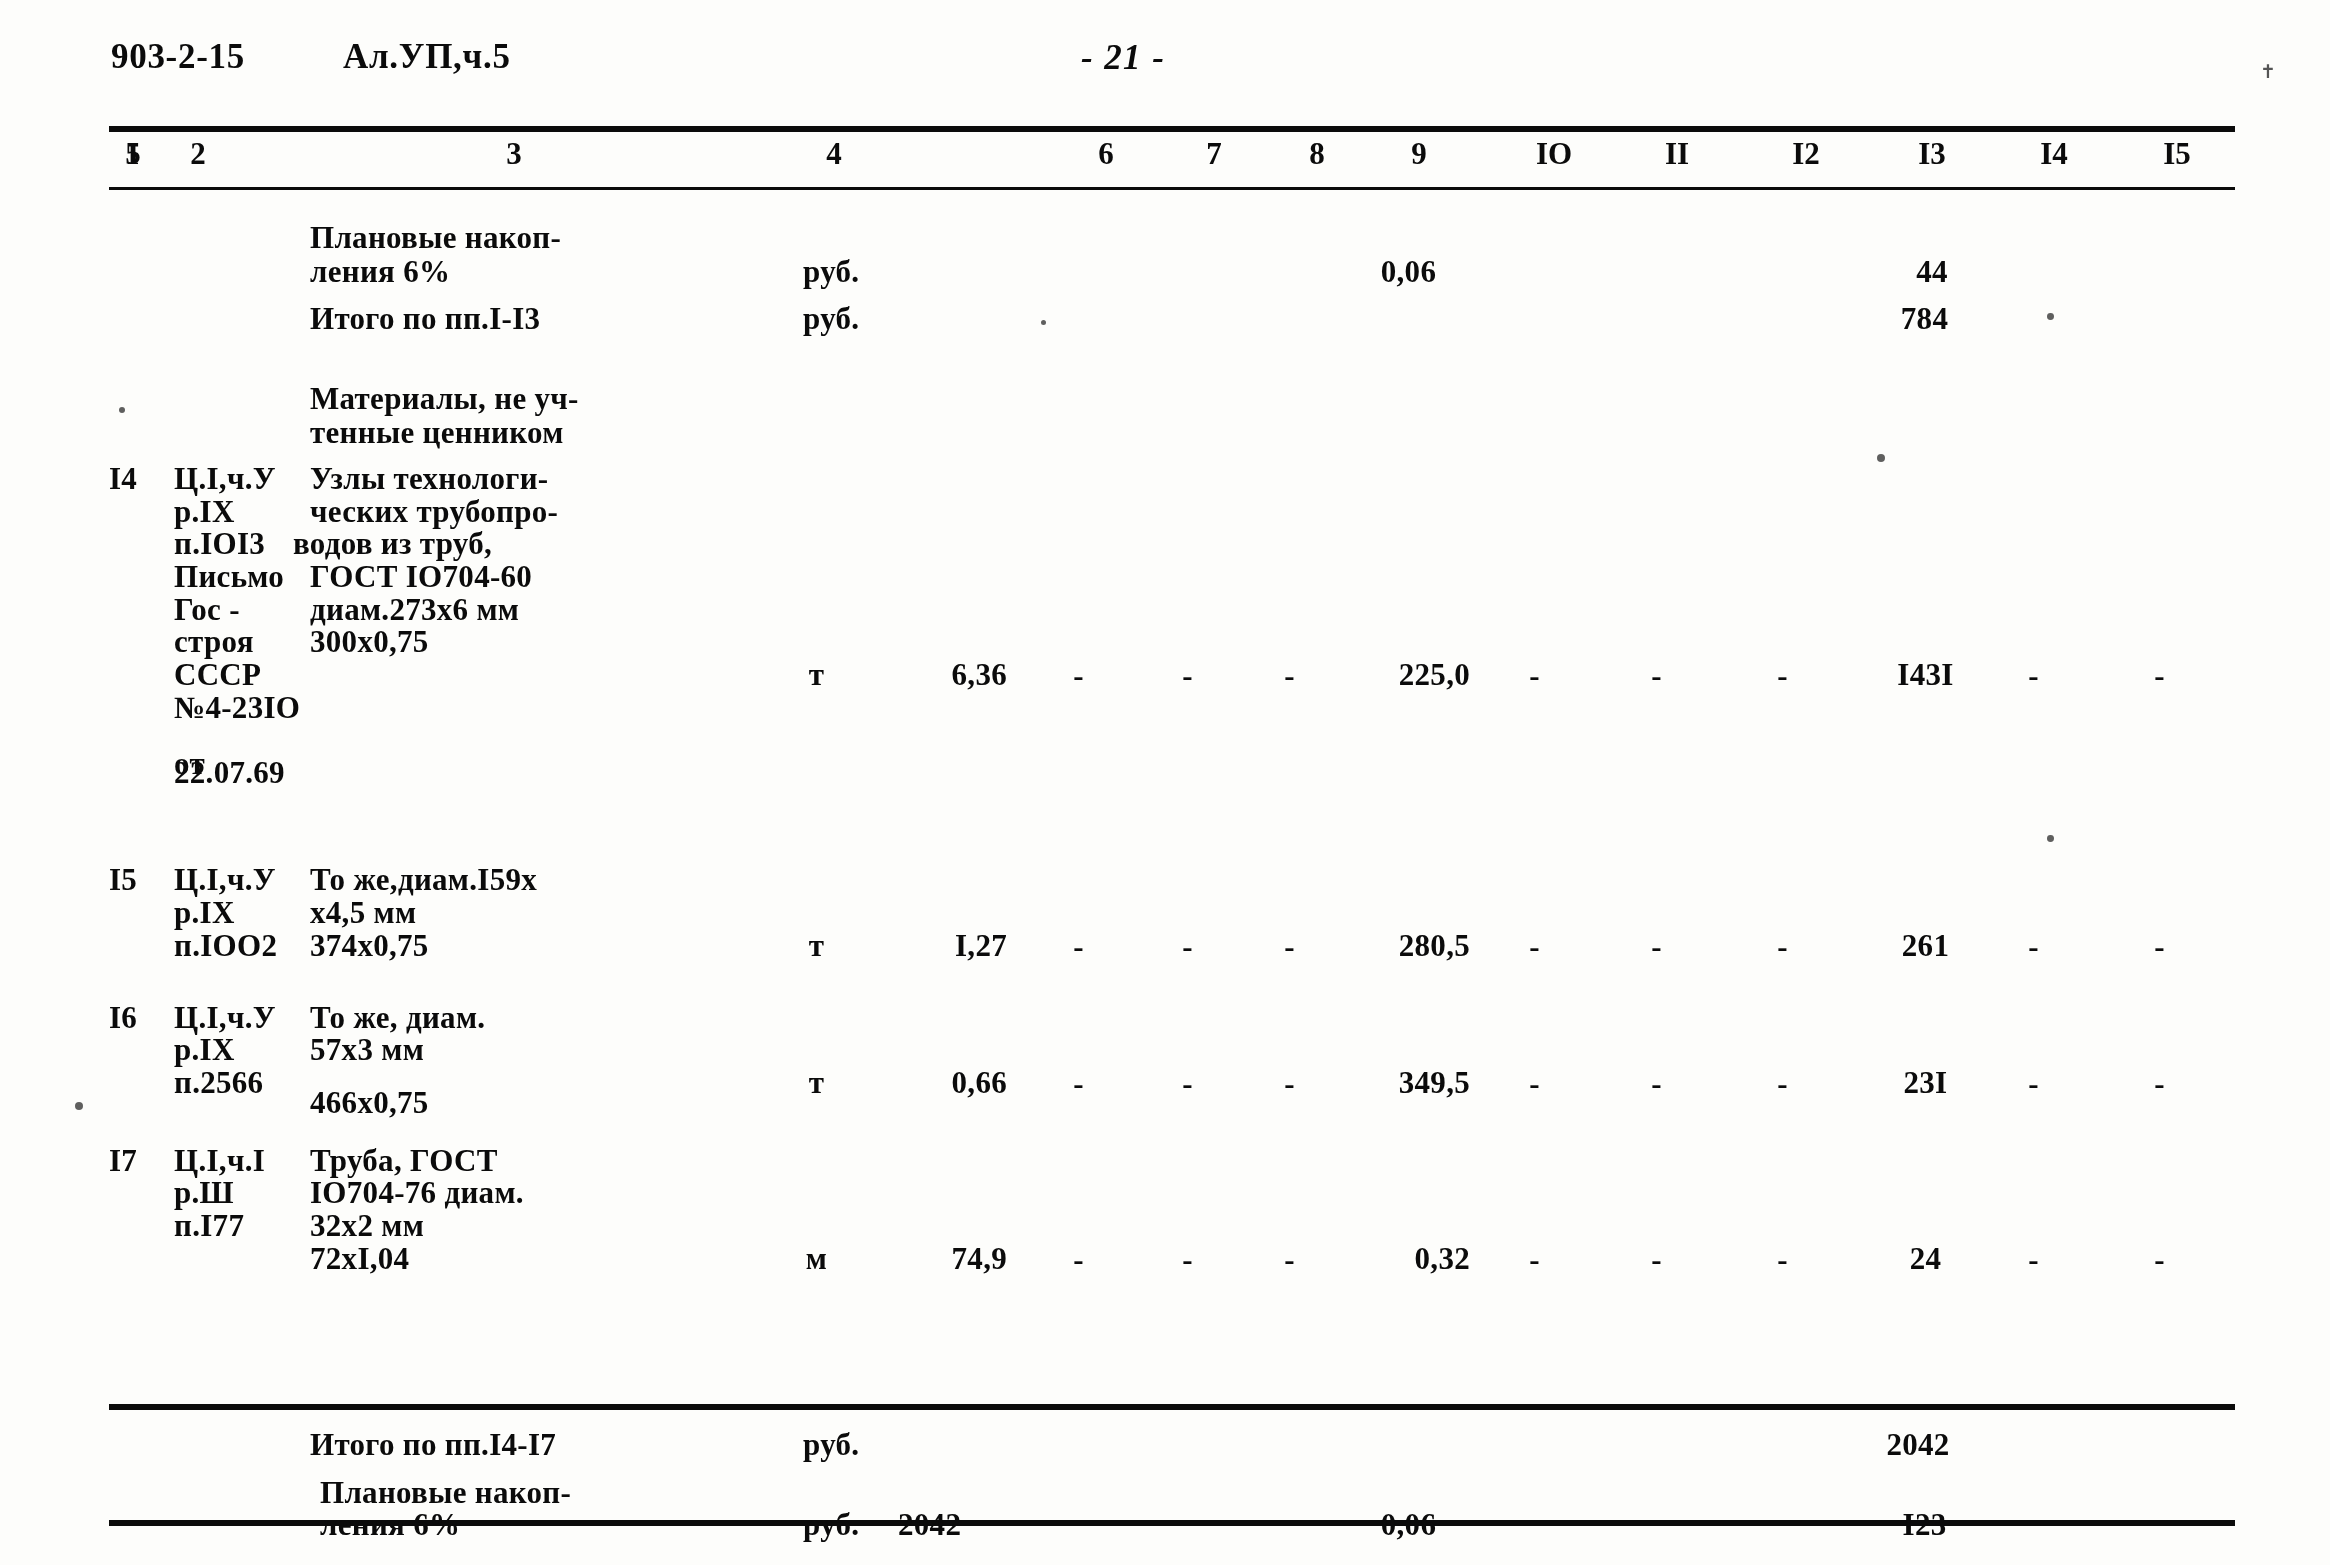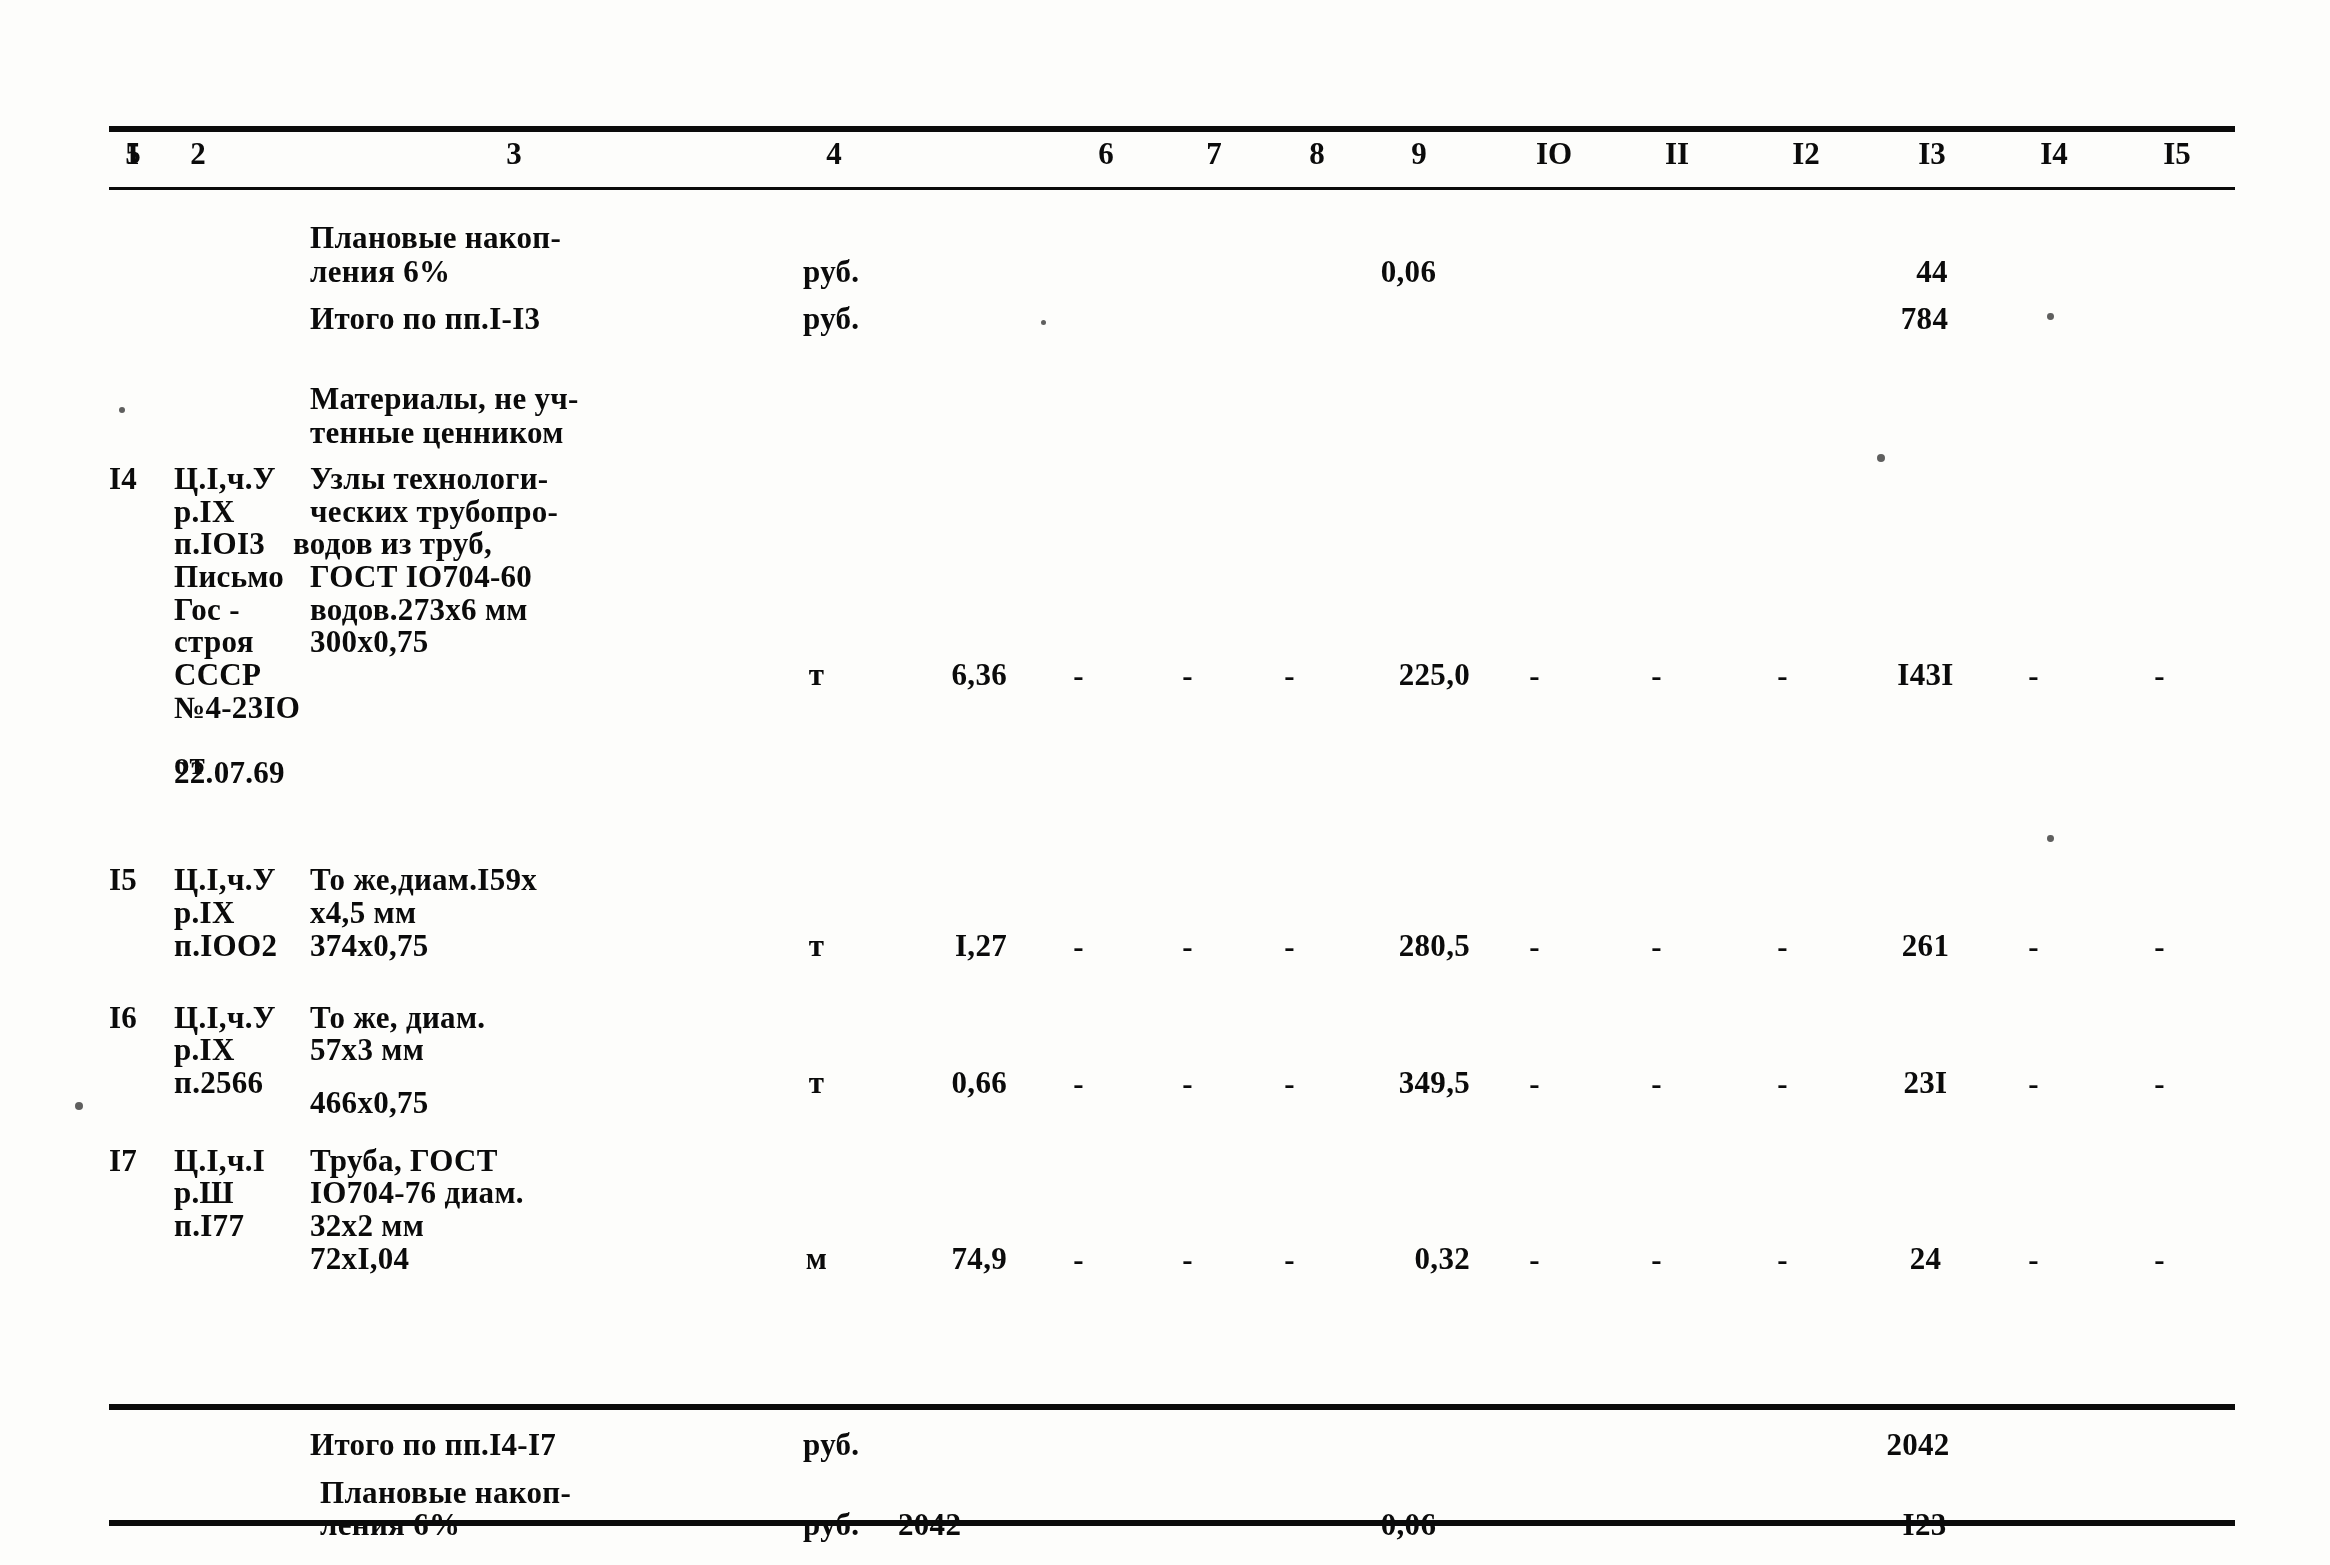--- a/index.html
+++ b/index.html
@@ -122,20 +122,26 @@
     background: #2a2a2a;
     border-radius: 50%;
     opacity: .75;
   }
 </style>
 </head>
 <body>
 
 <div class="page">
 
+  <div class="doc-header">
+    <div class="doc-code">903-2-15</div>
+    <div class="doc-album">Ал.УП,ч.5</div>
+    <div class="page-num">- 21 -</div>
+    <div class="corner-mark">✝</div>
+  </div>
 
   <div class="table-area">
 
     <div class="rule rule-thick rule-top"></div>
     <div class="rule rule-thin  rule-head"></div>
     <div class="rule rule-thick rule-mid"></div>
     <div class="rule rule-thick rule-bot"></div>
 
     <div class="colnum" style="left:0px;   width:48px;">I</div>
     <div class="colnum" style="left:65px;  width:48px;">2</div>
@@ -176,21 +182,21 @@
     <div class="cell" style="left:65px;  top:503px;">строя</div>
     <div class="cell" style="left:65px;  top:536px;">СССР</div>
     <div class="cell" style="left:65px;  top:569px;">№4-23IO</div>
     <div class="cell" style="left:65px;  top:601px;margin-top:24px;">от</div>
     <div class="cell" style="left:65px;  top:634px;">22.07.69</div>
 
     <div class="cell" style="left:201px; top:340px;">Узлы технологи-</div>
     <div class="cell" style="left:201px; top:373px;">ческих трубопро-</div>
     <div class="cell" style="left:184px; top:405px;text-align:center;">водов из труб,</div>
     <div class="cell" style="left:201px; top:438px;">ГОСТ IO704-60</div>
-    <div class="cell" style="left:201px; top:471px;">водов.273х6 мм</div>
+    <div class="cell" style="left:201px; top:471px;">диам.273х6 мм</div>
     <div class="cell" style="left:201px; top:503px;">300х0,75</div>
 
     <div class="cell center" style="left:687px;top:536px;width:41px;">т</div>
     <div class="cell right" style="left:769px;top:536px;width:129px;">6,36</div>
     <div class="dash" style="left:949px;top:536px;width:41px;">-</div>
     <div class="dash" style="left:1058px;top:536px;width:41px;">-</div>
     <div class="dash" style="left:1160px;top:536px;width:41px;">-</div>
     <div class="cell right" style="left:1218px;top:536px;width:143px;">225,0</div>
     <div class="dash" style="left:1405px;top:536px;width:41px;">-</div>
     <div class="dash" style="left:1527px;top:536px;width:41px;">-</div>

